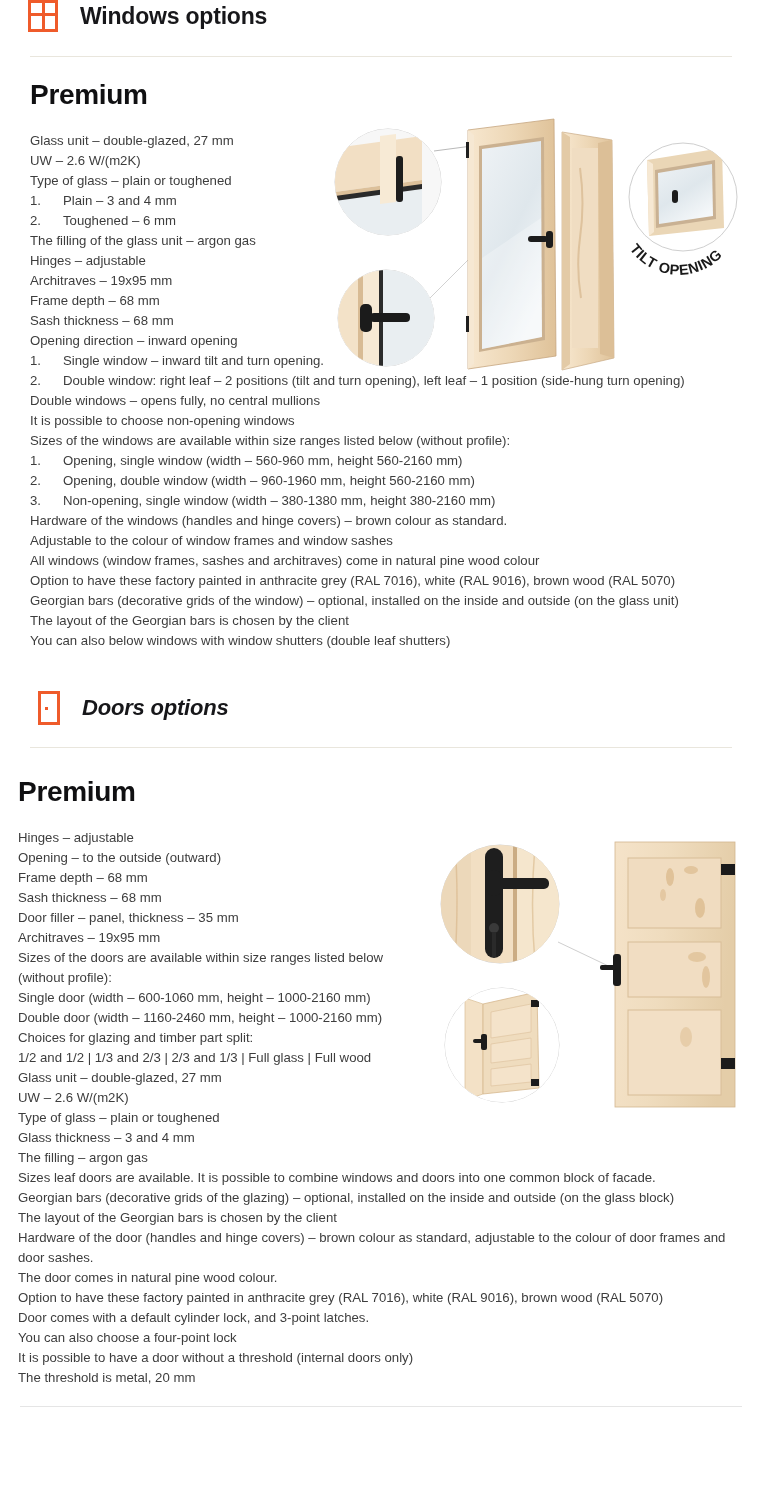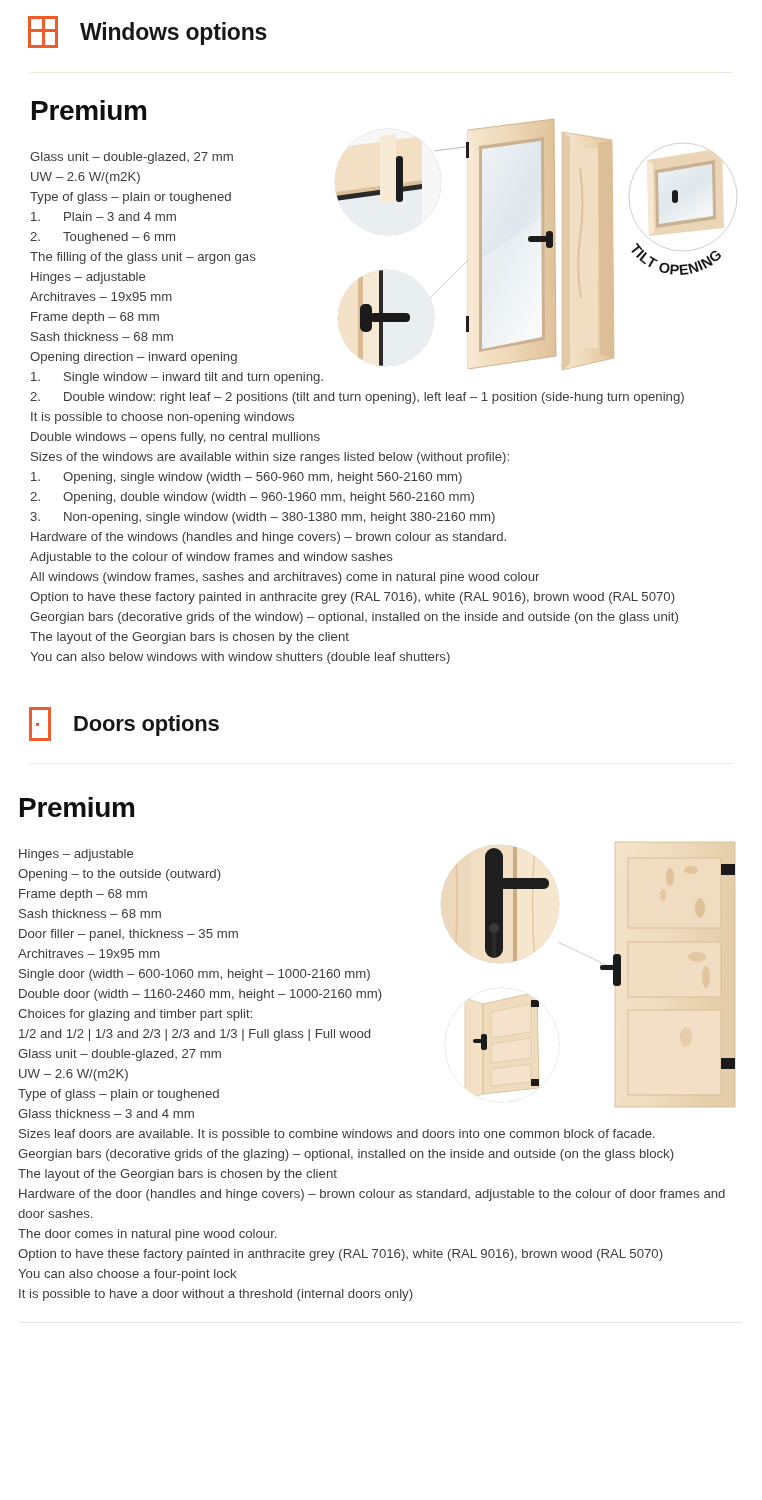--- a/index.html
+++ b/index.html
@@ -15,22 +15,22 @@
     color: #3c3c3c;
     overflow: hidden;
   }
 
   
   .section-header {
     display: flex;
     align-items: center;
     gap: 22px;
   }
-  .section-header.windows { padding: 16px 0 0 28px; }
-  .section-header.doors   { padding: 0 0 0 21px; }
+  .section-header.windows { padding: 0 0 0 28px; }
+  .section-header.doors   { padding: 0 0 0 30px; font-style: italic; }
 
   .hdr-title {
     font-size: 23px;
     font-weight: bold;
     color: #17171a;
     letter-spacing: -0.2px;
   }
   .hdr-title.doors-title { font-size: 22px; }
 
   
@@ -178,22 +178,22 @@
 
     <div class="num-item">
       <span class="num">1.</span>
       <span>Single window – inward tilt and turn opening.</span>
     </div>
     <div class="num-item">
       <span class="num">2.</span>
       <span>Double window: right leaf – 2 positions (tilt and turn opening), left leaf – 1 position (side-hung turn opening)</span>
     </div>
 
+    <div>Double windows – opens fully, no central mullions</div>
     <div>It is possible to choose non-opening windows</div>
-    <div>Double windows – opens fully, no central mullions</div>
     <div>Sizes of the windows are available within size ranges listed below (without profile):</div>
 
     <div class="num-item">
       <span class="num">1.</span>
       <span>Opening, single window (width – 560-960 mm, height 560-2160 mm)</span>
     </div>
     <div class="num-item">
       <span class="num">2.</span>
       <span>Opening, double window (width – 960-1960 mm, height 560-2160 mm)</span>
     </div>
@@ -319,40 +319,44 @@
   <div class="block-title">Premium</div>
 
   <div class="spec-list">
     <div>Hinges – adjustable</div>
     <div>Opening – to the outside (outward)</div>
     <div>Frame depth – 68 mm</div>
     <div>Sash thickness – 68 mm</div>
     <div>Door filler – panel, thickness – 35 mm</div>
     <div>Architraves – 19x95 mm</div>
 
+    <div class="wrapline" style="max-width:392px;">Sizes of the doors are available within size ranges listed below (without profile):</div>
 
     <div>Single door (width – 600-1060 mm, height – 1000-2160 mm)</div>
     <div>Double door (width – 1160-2460 mm, height – 1000-2160 mm)</div>
     <div>Choices for glazing and timber part split:</div>
     <div>1/2 and 1/2  |  1/3 and 2/3  |  2/3 and 1/3 |  Full glass  |  Full wood</div>
     <div>Glass unit – double-glazed, 27 mm</div>
     <div>UW – 2.6 W/(m2K)</div>
     <div>Type of glass – plain or toughened</div>
     <div>Glass thickness – 3 and 4 mm</div>
+    <div>The filling – argon gas</div>
 
     <div>Sizes leaf doors are available. It is possible to combine windows and doors into one common block of facade.</div>
     <div>Georgian bars (decorative grids of the glazing) – optional, installed on the inside and outside (on the glass block)</div>
     <div>The layout of the Georgian bars is chosen by the client</div>
 
     <div class="wrapline" style="max-width:712px;">Hardware of the door (handles and hinge covers) – brown colour as standard, adjustable to the colour of door frames and door sashes.</div>
 
     <div>The door comes in natural pine wood colour.</div>
     <div>Option to have these factory painted in anthracite grey (RAL 7016), white (RAL 9016), brown wood (RAL 5070)</div>
+    <div>Door comes with a default cylinder lock, and 3-point latches.</div>
     <div>You can also choose a four-point lock</div>
     <div>It is possible to have a door without a threshold (internal doors only)</div>
+    <div>The threshold is metal, 20 mm</div>
   </div>
 </div>
 
 <div class="door-art">
   <svg class="art-svg" viewBox="0 0 330 285" xmlns="http://www.w3.org/2000/svg">
     <defs>
       <linearGradient id="dwood" x1="0" y1="0" x2="1" y2="0.2">
         <stop offset="0" stop-color="#f5e3c9"></stop>
         <stop offset="0.45" stop-color="#efdcbe"></stop>
         <stop offset="1" stop-color="#e4cda8"></stop>

